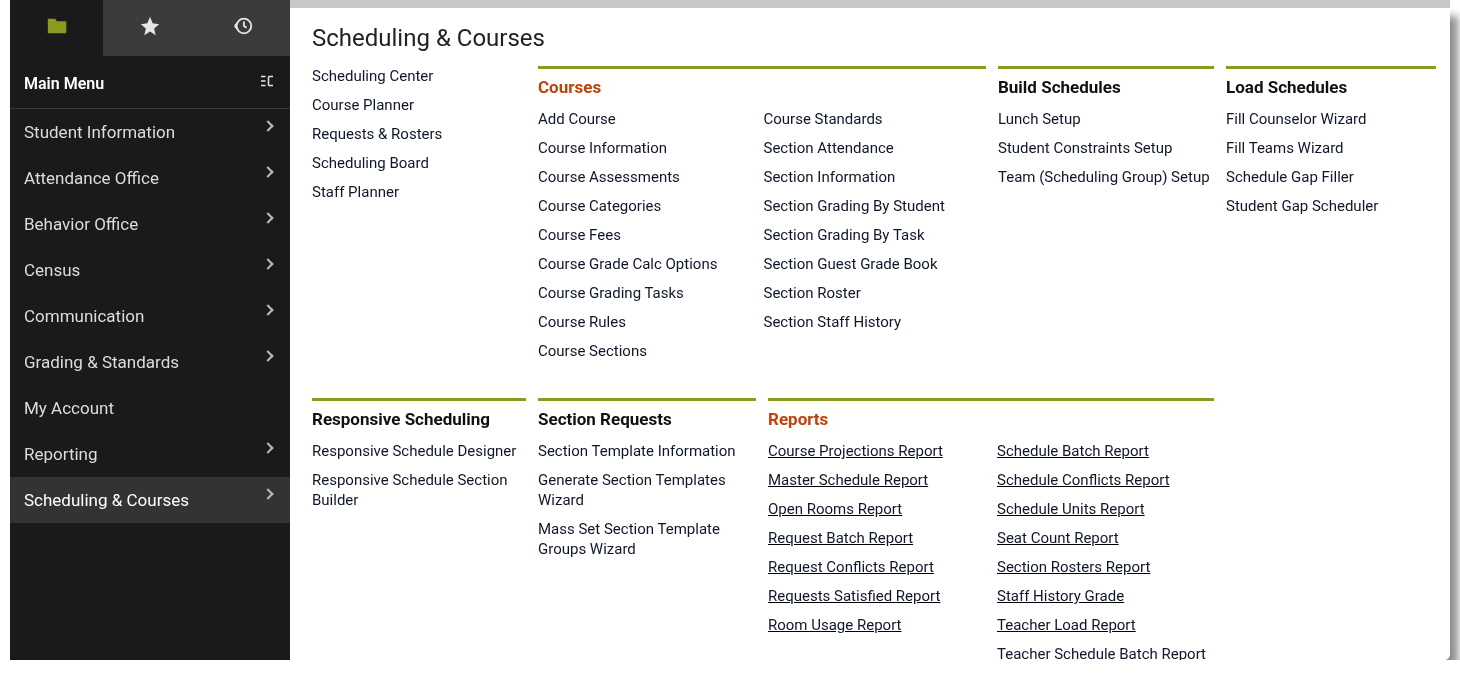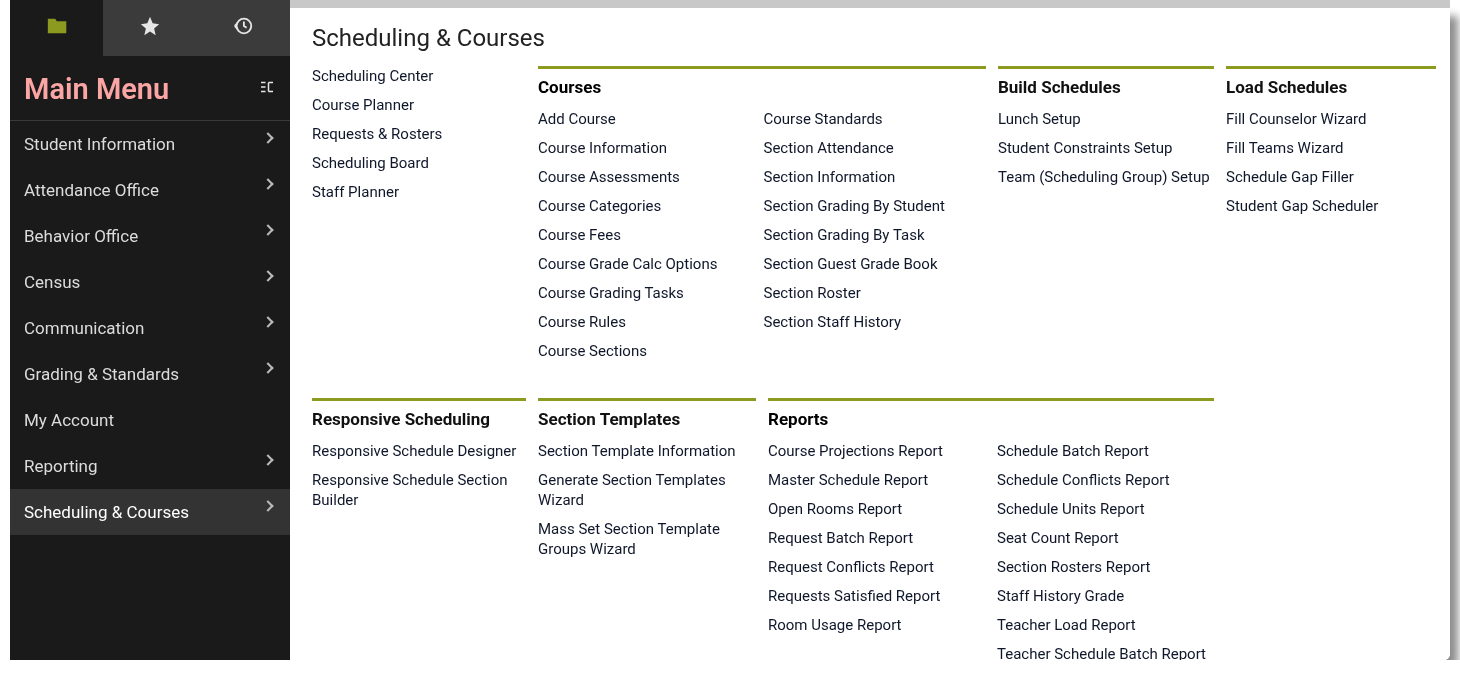--- a/index.html
+++ b/index.html
@@ -44,21 +44,21 @@
     cursor:pointer;
   }
   .sidebar-tab.active { background:#1a1a1a; }
   .sidebar-tab svg { width:22px; height:22px; }
   .sidebar-header {
     display:flex; align-items:center; justify-content:space-between;
     padding:16px 14px 14px 14px;
     border-bottom:1px solid #3a3a3a;
   }
   .sidebar-header h2 {
-    font-size:29px; font-weight:600; color:#fca5a5;
+    font-size:16px; font-weight:600; color:#ffffff;
   }
   .sidebar-header svg { width:18px; height:18px; fill:#e6e6e6; }
   .nav { list-style:none; }
   .nav-item {
     display:flex; align-items:flex-start; justify-content:space-between;
     padding:13px 18px 13px 14px;
     font-size:17px;
     color:#dcdcdc;
     cursor:pointer;
   }
@@ -94,26 +94,26 @@
   .links a {
     color:#0f172a;
     text-decoration:none;
     font-size:15px;
     cursor:pointer;
   }
   
   .span2 { grid-column: span 2; }
   .courses-wrap { display:flex; gap:3px; }
   .courses-wrap .links { flex:1 1 50%; }
-  .reports-wrap  { display:flex; gap:12px; }
+  .reports-wrap  { display:flex; gap:12px;text-decoration:underline; }
   .reports-wrap .links { flex:1 1 50%; }
   .header-span2 {
     border-top:3px solid #8c9a1f;
     padding-top:8px;
-    font-size:17px; font-weight:700; color:#000000;
+    font-size:17px; font-weight:700; color:#c2410c;
     margin-bottom:12px;
     width:100%;
   }
 </style>
 </head>
 <body>
 
 <div class="app-frame">
   <div class="top-gray"></div>
 
@@ -259,21 +259,21 @@
 
       <div class="block">
         <div class="block-header">Responsive Scheduling</div>
         <ul class="links" id="links-responsive">
             <li><a>Responsive Schedule Designer</a></li>
             <li><a>Responsive Schedule Section Builder</a></li>
           </ul>
       </div>
 
       <div class="block">
-        <div class="block-header">Section Templates</div>
+        <div class="block-header">Section Requests</div>
         <ul class="links" id="links-templates">
             <li><a>Section Template Information</a></li>
             <li><a>Generate Section Templates Wizard</a></li>
             <li><a>Mass Set Section Template Groups Wizard</a></li>
           </ul>
       </div>
 
       <div class="block span2">
         <div class="header-span2">Reports</div>
         <div class="reports-wrap">

